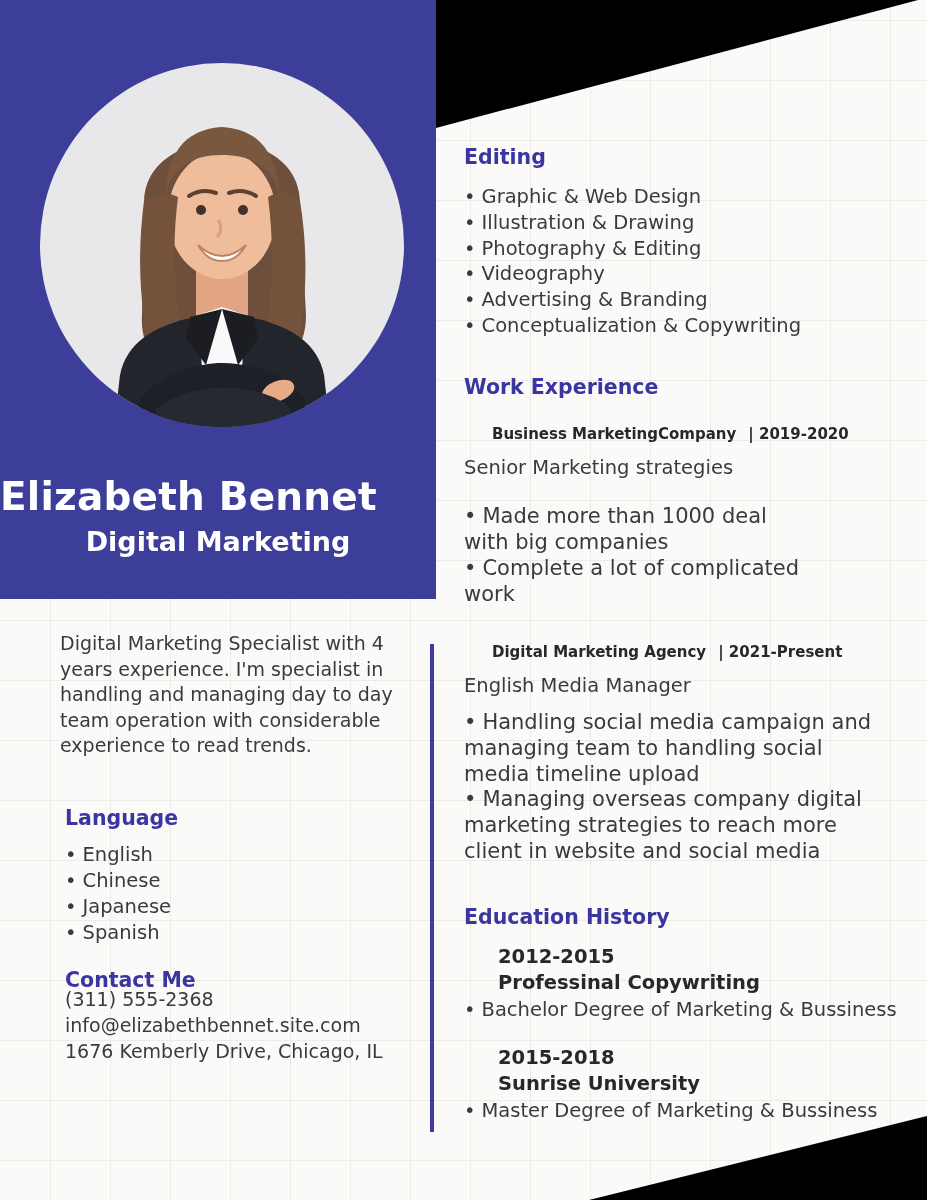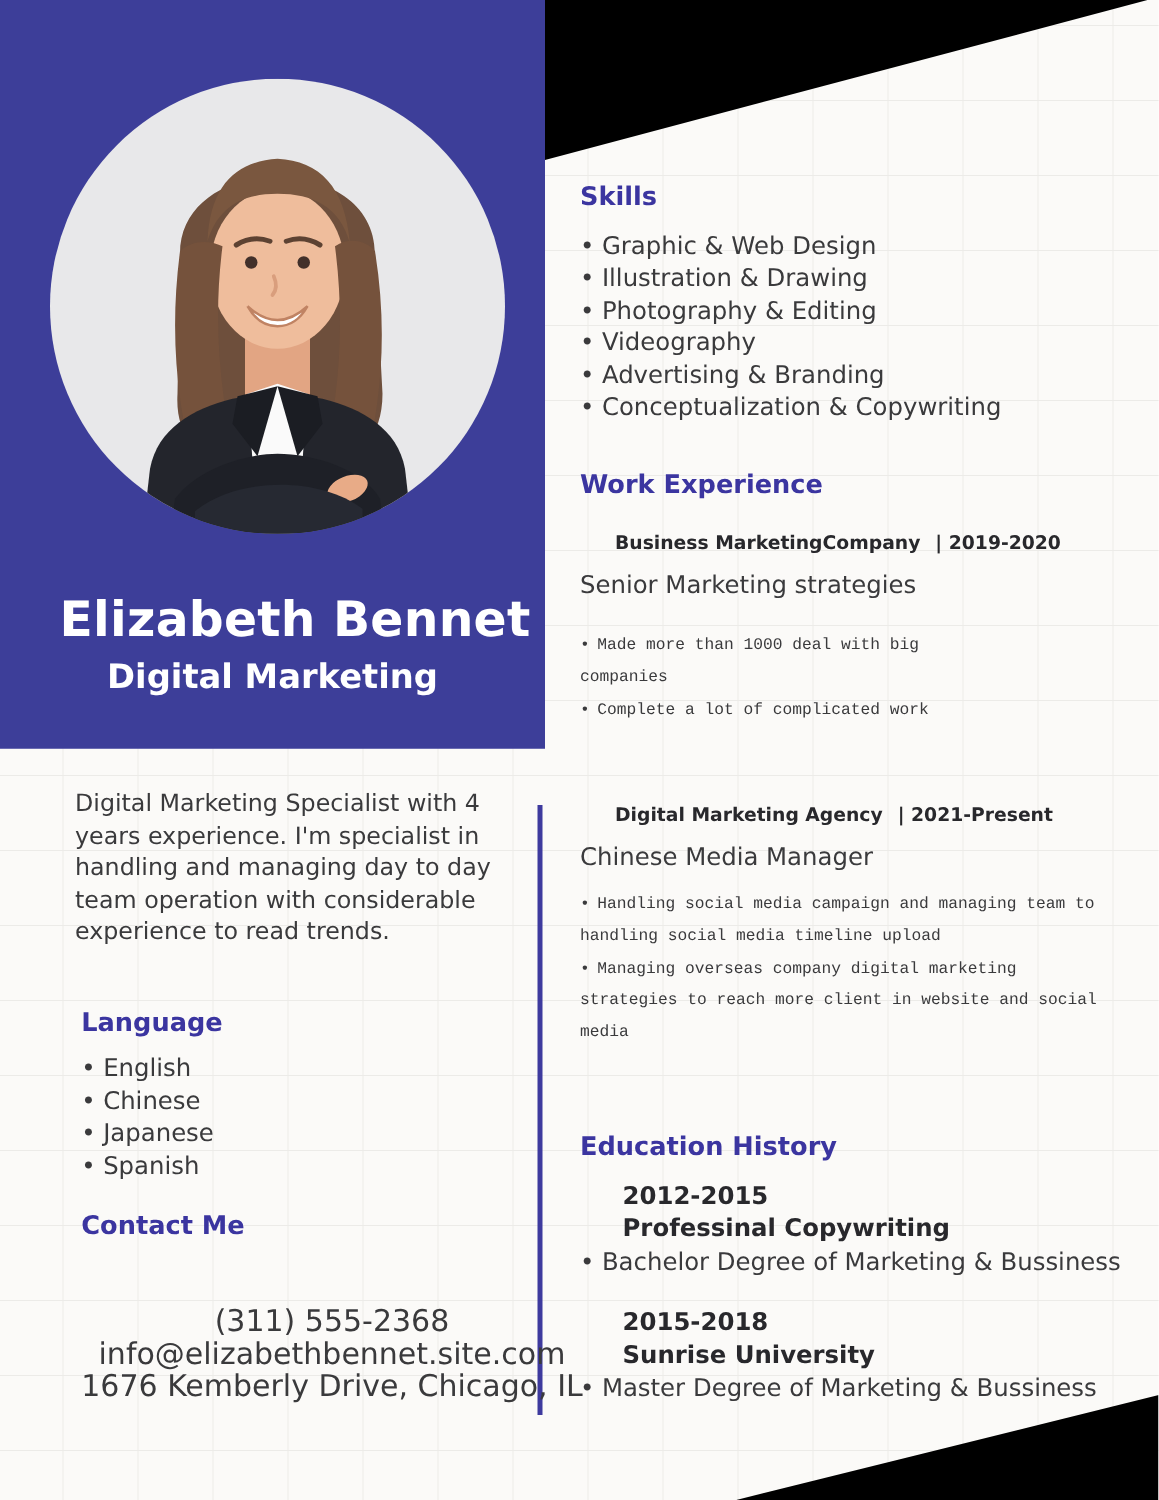--- a/index.html
+++ b/index.html
@@ -13,49 +13,49 @@
       linear-gradient(90deg, #ecebe8 1px, transparent 1px);
     background-size:60px 60px;
     background-position:-10px 20px;
     color:#3a3a3c;
   }
   .abs { position:absolute; }
 
   
   .panel { left:0; top:0; width:436px; height:599px; background:#3d3e99; }
   .photo-wrap { left:40px; top:63px; width:364px; height:364px; }
-  .name { left:0; top:474px; width:472px; text-align:center; color:#ffffff;
+  .name { left:0; top:474px; width:472px; text-align:left; color:#ffffff;
           font-weight:bold; font-size:39px; letter-spacing:0.2px; }
   .subtitle { left:0; top:526px; width:436px; text-align:center; color:#ffffff;
           font-weight:bold; font-size:27px; }
 
   
   .tri-top { left:436px; top:0; width:482px; height:128px; background:#000;
              clip-path:polygon(0 0, 100% 0, 0 100%); }
   .tri-bottom { left:589px; top:1116px; width:338px; height:84px; background:#000;
              clip-path:polygon(100% 0, 100% 100%, 0 100%); }
 
   
   .h { color:#3b35a0; font-weight:bold; font-size:20.5px; white-space:nowrap; }
 
   
   .bio { left:60px; top:631px; width:372px; font-size:19px; line-height:25.5px; }
   .lang-h { left:65px; top:806px;text-align:center; }
   .lang-list { left:65px; top:842px; font-size:19.5px; line-height:26px; }
   .contact-h { left:65px; top:968px; }
-  .contact-list { left:65px; top:1044px; font-size:24px; line-height:26px; white-space:nowrap;text-align:center; }
+  .contact-list { left:65px; top:986px; font-size:19px; line-height:26px; white-space:nowrap; }
 
   
   .skills-h { left:464px; top:145px; }
   .skills-list { left:464px; top:184px; font-size:19.5px; line-height:25.8px; white-space:nowrap; }
   .work-h { left:464px; top:375px; }
   .job-title { font-weight:bold; font-size:15px; color:#28282c; white-space:nowrap;margin-left:28px; }
   .job-title .dates { margin-left:12px; }
   .job-role { font-size:19.5px; }
-  .bullets { font-size:13px; line-height:26px;font-family:Liberation Mono, monospace; }
+  .bullets { font-size:21px; line-height:26px; }
   .jt1 { left:464px; top:425px; }
   .jr1 { left:464px; top:456px; }
   .jb1 { left:464px; top:503px; width:345px; }
   .jt2 { left:464px; top:643px; }
   .jr2 { left:464px; top:674px; }
   .jb2 { left:464px; top:710px; width:422px; line-height:25.8px; }
   .edu-h { left:464px; top:905px; }
   .edu { font-size:19.5px; line-height:26.3px; white-space:nowrap; }
   .edu .yrs, .edu .school { font-weight:bold; color:#28282c;margin-left:34px; }
   .edu1 { left:464px; top:944px; }
@@ -122,21 +122,21 @@
     <div><span class="b">•</span><span>Spanish</span></div>
   </div>
 
   <div class="abs h contact-h">Contact Me</div>
   <div class="abs contact-list">
     <div>(311) 555-2368</div>
     <div>info@elizabethbennet.site.com</div>
     <div>1676 Kemberly Drive, Chicago, IL</div>
   </div>
 
-  <div class="abs h skills-h">Skills</div>
+  <div class="abs h skills-h">Editing</div>
   <div class="abs skills-list">
     <div><span class="b">•</span><span>Graphic &amp; Web Design</span></div>
     <div><span class="b">•</span><span>Illustration &amp; Drawing</span></div>
     <div><span class="b">•</span><span>Photography &amp; Editing</span></div>
     <div><span class="b">•</span><span>Videography</span></div>
     <div><span class="b">•</span><span>Advertising &amp; Branding</span></div>
     <div><span class="b">•</span><span>Conceptualization &amp; Copywriting</span></div>
   </div>
 
   <div class="abs h work-h">Work Experience</div>
@@ -146,21 +146,21 @@
   </div>
   <div class="abs job-role jr1">Senior Marketing strategies</div>
   <div class="abs bullets jb1">
     <div><span class="b">•</span><span>Made more than 1000 deal with big companies</span></div>
     <div><span class="b">•</span><span>Complete a lot of complicated work</span></div>
   </div>
 
   <div class="abs job-title jt2">
     <span>Digital Marketing Agency</span><span class="dates">| 2021-Present</span>
   </div>
-  <div class="abs job-role jr2">Chinese Media Manager</div>
+  <div class="abs job-role jr2">English Media Manager</div>
   <div class="abs bullets jb2">
     <div><span class="b">•</span><span>Handling social media campaign and managing team to handling social media timeline upload</span></div>
     <div><span class="b">•</span><span>Managing overseas company digital marketing strategies to reach more client in website and social media</span></div>
   </div>
 
   <div class="abs h edu-h">Education History</div>
 
   <div class="abs edu edu1">
     <div class="yrs">2012-2015</div>
     <div class="school">Professinal Copywriting</div>

